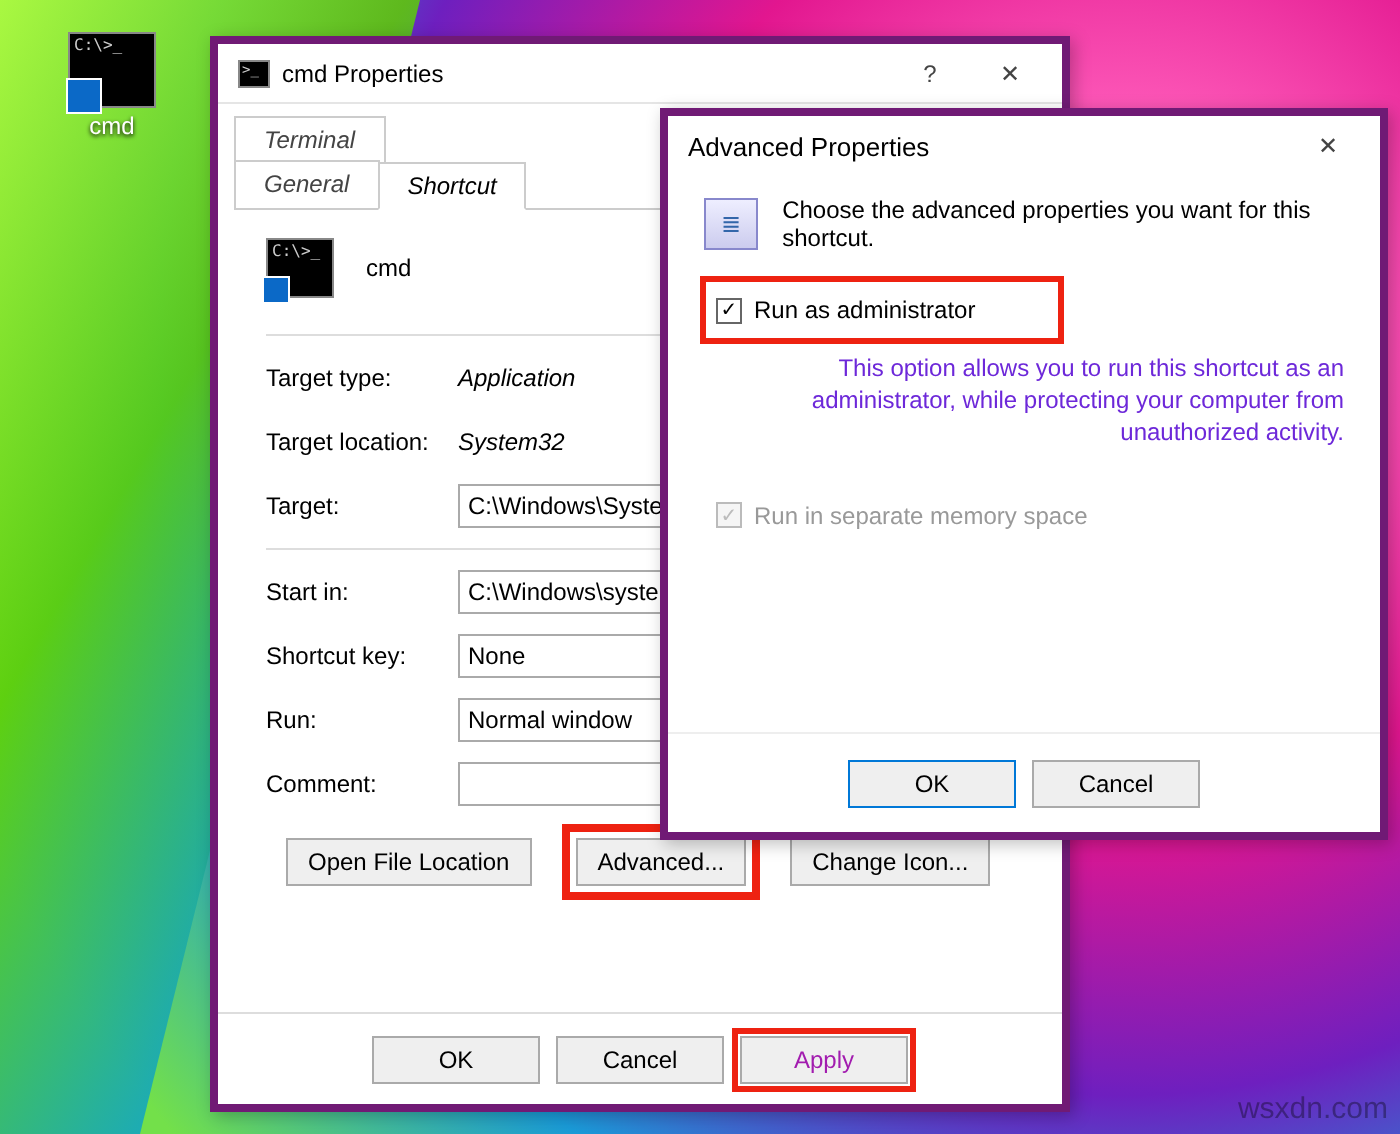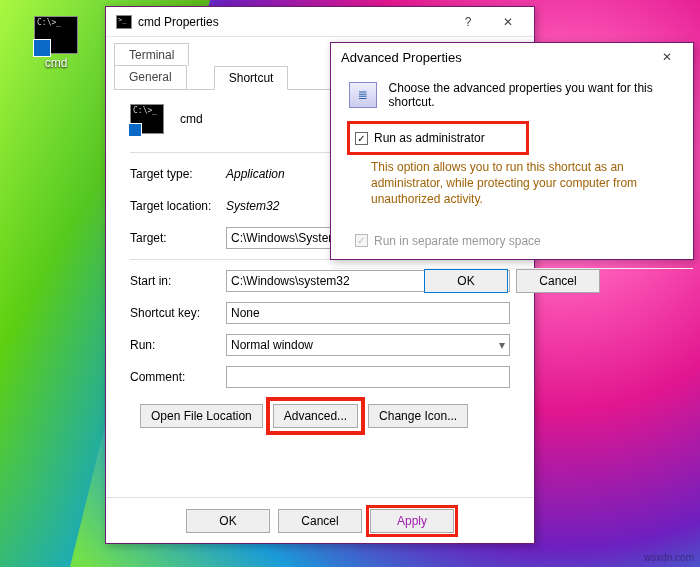--- a/index.html
+++ b/index.html
@@ -3,61 +3,61 @@
 <meta charset="utf-8">
 <style>
 * { box-sizing: border-box; font-family: "Segoe UI", Tahoma, sans-serif; font-size: 12px; }
 body { margin: 0; width: 700px; height: 567px; overflow: hidden; position: relative; background: #1a9bd8; }
 .wallpaper { position: absolute; inset: 0; background: radial-gradient(circle at 80% 30%, #ffb0e0 0%, #ff5dbb 15%, #e2168f 35%, #6e1fbf 55%, #1a9bd8 70%, #73e04a 90%); }
 .wallpaper::before { content:""; position:absolute; left:0; top:0; width:50%; height:100%; background: linear-gradient(120deg,#b7ff3a 0%,#5ed000 30%,#0aa0d0 60%); mix-blend-mode: normal; clip-path: polygon(0 0,60% 0,20% 100%,0 100%); opacity:0.85;}
 .desktop-icon { position: absolute; left: 28px; top: 16px; width: 56px; text-align: center; color: #fff; text-shadow: 0 1px 2px #000; }
 .desktop-icon .ico { width: 44px; height: 38px; background: #000; border: 1px solid #888; margin: 0 auto 2px; position: relative; }
 .desktop-icon .ico::after { content:""; position:absolute; left:-2px; bottom:-4px; width:16px; height:16px; background:#0b69c7; border:1px solid #fff; }
 .desktop-icon .ico::before { content:"C:\\>_"; position:absolute; left:2px; top:2px; color:#ccc; font:8px/1 monospace;}
-.win { position: absolute; background: #fff; border: 1px solid #701a75; box-shadow: 2px 2px 8px rgba(0,0,0,0.25); }
+.win { position: absolute; background: #fff; border: 4px solid #701a75; box-shadow: 2px 2px 8px rgba(0,0,0,0.25); margin-top: 12px; }
 .props { left: 105px; top: 6px; width: 430px; height: 538px; display:flex; flex-direction:column;}
 .titlebar { height: 30px; display: flex; align-items: center; padding: 0 6px 0 10px; border-bottom: 1px solid #e5e5e5; }
 .titlebar .ico-sm { width: 16px; height: 14px; background:#000; border:1px solid #888; margin-right:6px; position:relative;}
 .titlebar .ico-sm::before{content:">_";color:#ccc;font:7px/1 monospace;position:absolute;left:1px;top:1px;}
 .titlebar .title { flex: 1; }
 .titlebar .wbtn { width: 40px; height: 28px; display:flex; align-items:center; justify-content:center; color:#444; }
 .tabs-area{padding:6px 8px 0;}
-.tabs-row { display:flex; }
+.tabs-row { display:flex;font-style:italic; }
 .tab { padding: 4px 14px; border:1px solid #ccc; border-bottom:none; background:#fff; position:relative; margin-right:-1px;}
 .tab.back{ background:#fff; color:#444;}
 .tab.active { background:#fff; z-index:2; border-bottom:1px solid #fff; top:1px;}
-.tab-row2{margin-top:-1px;gap:28px;}
+.tab-row2{margin-top:-1px;}
 .body { flex:1; padding: 14px 16px 4px; border-top:1px solid #ccc; margin:0 8px 8px; position:relative; background:#fff;}
 .hdr { display:flex; align-items:center; margin-bottom:18px;}
 .hdr .ico { width:34px; height:30px; background:#000; border:1px solid #888; margin-right:16px; position:relative;}
 .hdr .ico::before{content:"C:\\>_";color:#ccc;font:8px/1 monospace;position:absolute;left:2px;top:2px;}
 .hdr .ico::after{content:"";position:absolute;left:-3px;bottom:-4px;width:12px;height:12px;background:#0b69c7;border:1px solid #fff;}
 .row { display:flex; align-items:center; margin-bottom:10px; }
 .row .lbl { width: 96px; }
 .txtfield { flex:1; height:22px; border:1px solid #aaa; padding:2px 4px; background:#fff; font-size:12px; overflow:hidden; white-space:nowrap;}
 .static { height:22px; display:flex; align-items:center;font-style:italic;}
-.btnrow { display:flex; gap:10px; justify-content:flex-start; margin-top:16px;padding-left:10px;}
+.btnrow { display:flex; gap:22px; justify-content:flex-start; margin-top:16px;padding-left:10px;}
 button.w { min-width:84px; height:24px; background:#efefef; border:1px solid #aaa; padding:0 10px; }
 button.w[disabled]{color:#a21caf;}
 .footer{height:46px; border-top:1px solid #ddd; display:flex; align-items:center; justify-content:center; gap:8px; padding:0 14px;}
 .hl { outline:3px solid #e21; outline-offset:1px;}
 .hl-thick { outline:4px solid #e21; outline-offset:3px;}
 
-.adv { left: 330px; top: 42px; width: 364px; height: 218px; display:flex; flex-direction:column; z-index:5; background:#fff;}
+.adv { left: 330px; top: 42px; width: 364px; height: 366px; display:flex; flex-direction:column; z-index:5; background:#fff;}
 .adv .titlebar{border-bottom:none;}
 .adv .title{font-size:13px;}
 .adv-body{flex:1; padding:10px 18px 6px;}
 .adv-body .head{display:flex; align-items:center; gap:12px; margin-bottom:16px;}
 .adv-body .hicon{width:30px;height:26px;border:1px solid #88c;background:linear-gradient(#eef,#cce);display:flex;align-items:center;justify-content:center;color:#36a;}
 .chk-row{display:flex;align-items:center;gap:6px;margin:6px 0 8px 2px;padding:6px 40px 6px 4px;width:fit-content;}
 .chk{width:13px;height:13px;border:1px solid #666;display:inline-flex;align-items:center;justify-content:center;font-size:10px;background:#fff;}
 .chk.dis{border-color:#bbb;color:#bbb;background:#f5f5f5;}
-.desc{margin-left:22px;color:#a16207;line-height:1.35;margin-bottom:20px;}
+.desc{margin-left:22px;color:#6d28d9;line-height:1.35;margin-bottom:20px;text-align:right;}
 .adv .footer{border-top:1px solid #eee;height:50px;}
-.watermark{position:absolute;right:6px;bottom:4px;color:rgba(0,0,0,0.35);font-size:10px;z-index:20;}
+.watermark{position:absolute;right:6px;bottom:4px;color:rgba(0,0,0,0.35);font-size:15px;z-index:20;}
 </style>
 </head>
 <body>
 
 <div class="wallpaper"></div>
 
 <div class="desktop-icon">
   <div class="ico"></div>
   <div>cmd</div>
 </div>

